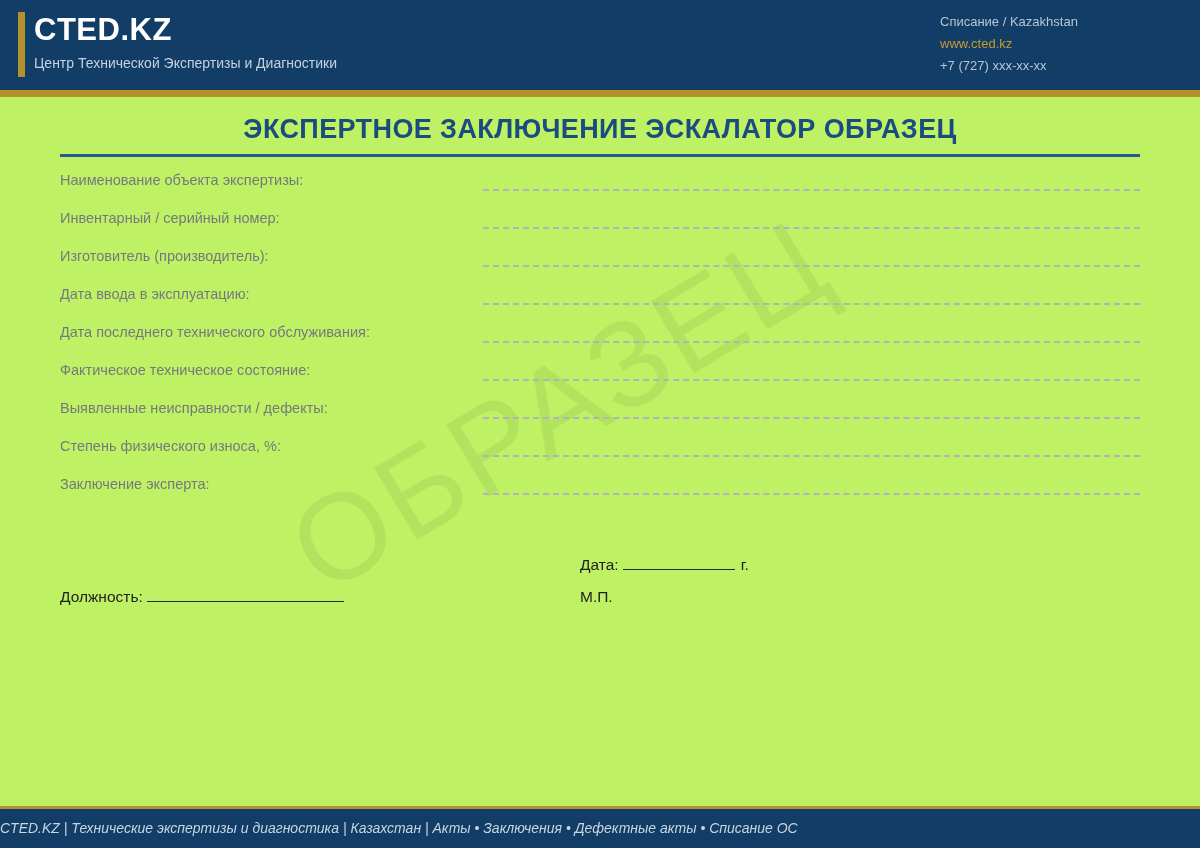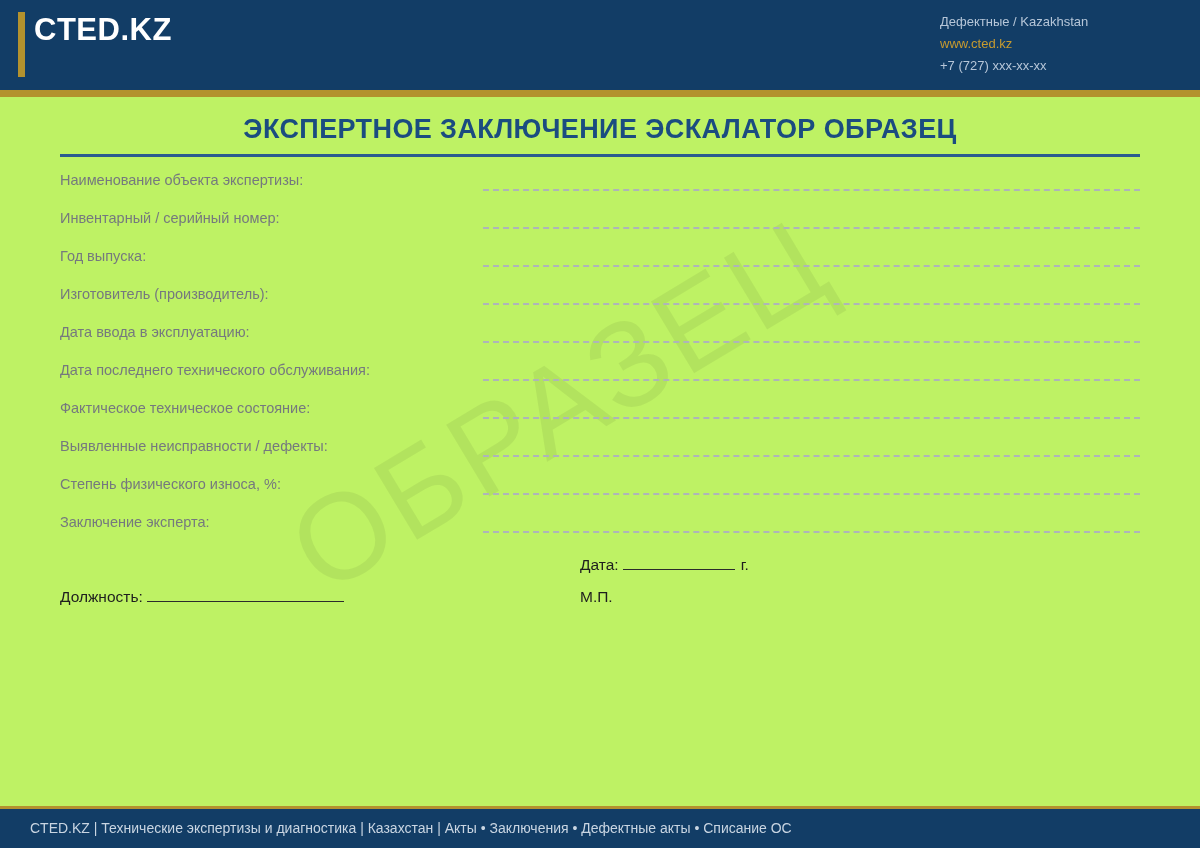--- a/index.html
+++ b/index.html
@@ -58,59 +58,56 @@
   .sig-left{position:absolute;left:0;top:0;}
   .sig-right{position:absolute;left:520px;top:0;}
   .sig-line{display:inline-block;border-bottom:1.5px solid #2b2b2b;height:14px;vertical-align:baseline;margin-left:4px;}
   .w214{width:214px;} .w197{width:197px;} .w112{width:112px;}
   .g-suffix{margin-left:6px;}
 
   
   .footer{position:absolute;left:0;bottom:0;width:1200px;height:42px;}
   .footer-gold-line{height:3px;background:var(--gold);}
   .footer-bar{height:39px;background:var(--navy);color:var(--footer-text);
-    font-size:14px;line-height:39px;padding-left:30px;white-space:nowrap;}
+    font-size:14px;line-height:39px;white-space:nowrap;font-style:italic;}
 </style>
 </head>
 <body>
 
 <div class="page">
 
   <div class="header">
     <div class="brand">
       <div class="accent-bar"></div>
       <div>
         <div class="logo">CTED.KZ</div>
+        <div class="tagline">Центр Технической Экспертизы и Диагностики</div>
       </div>
     </div>
     <div class="contact">
-      <div class="country">Дефектные / Kazakhstan</div>
+      <div class="country">Списание / Kazakhstan</div>
       <a class="website" href="#">www.cted.kz</a>
       <div class="phone">+7 (727) xxx-xx-xx</div>
     </div>
   </div>
   <div class="gold-stripe"></div>
 
   <div class="watermark">ОБРАЗЕЦ</div>
 
   <div class="doc">
     <div class="doc-title">ЭКСПЕРТНОЕ ЗАКЛЮЧЕНИЕ ЭСКАЛАТОР ОБРАЗЕЦ</div>
     <div class="title-rule"></div>
 
     <div class="form">
       <div class="form-row">
         <div class="form-label">Наименование объекта экспертизы:</div>
         <div class="dash-line"></div>
       </div>
       <div class="form-row">
         <div class="form-label">Инвентарный / серийный номер:</div>
-        <div class="dash-line"></div>
-      </div>
-      <div class="form-row">
-        <div class="form-label">Год выпуска:</div>
         <div class="dash-line"></div>
       </div>
       <div class="form-row">
         <div class="form-label">Изготовитель (производитель):</div>
         <div class="dash-line"></div>
       </div>
       <div class="form-row">
         <div class="form-label">Дата ввода в эксплуатацию:</div>
         <div class="dash-line"></div>
       </div>

